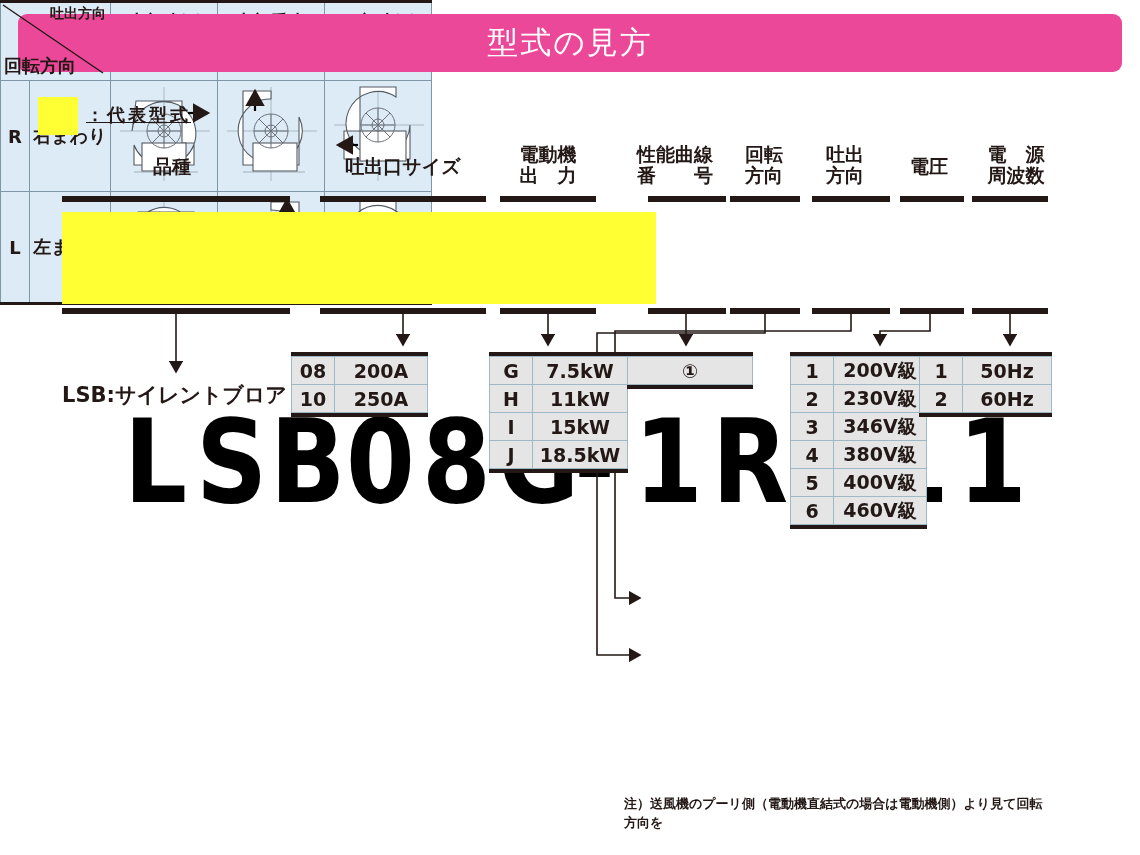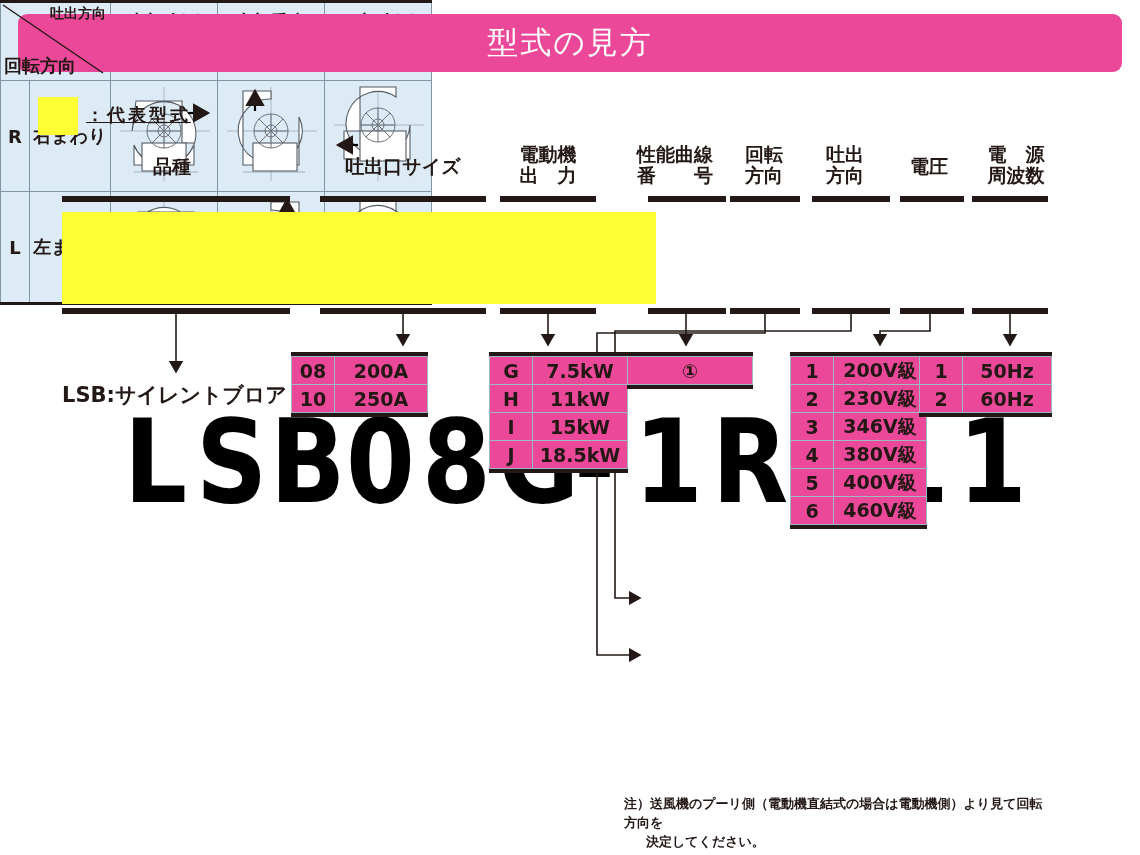--- a/index.html
+++ b/index.html
@@ -75,21 +75,21 @@
     line-height: 100px;
     color: #000000;
     transform: scaleX(0.86);
     transform-origin: left top;
     letter-spacing: -2px;
   }
 
   
   table.dt {
     border-collapse: collapse;
-    background: #ec4899;
+    background: #e5e5e5;
     font-size: 19px;
     font-weight: bold;
   }
   table.dt td {
     border: 1px solid #9fb8c6;
     text-align: center;
     height: 27px;
     padding: 0 4px;
     color: #231815;
   }
@@ -529,14 +529,13 @@
           <line x1="72" y1="64" x2="94" y2="64"></line>
         </g>
       </svg>
     </td>
   </tr>
 </tbody>
   </table>
 
 <div id="footnote" class="abs">
   <span>注）送風機のプーリ側（電動機直結式の場合は電動機側）より見て回転方向を</span>
-  <span class="ln2">決定してください。</span>
 </div>
 
 </body></html>

